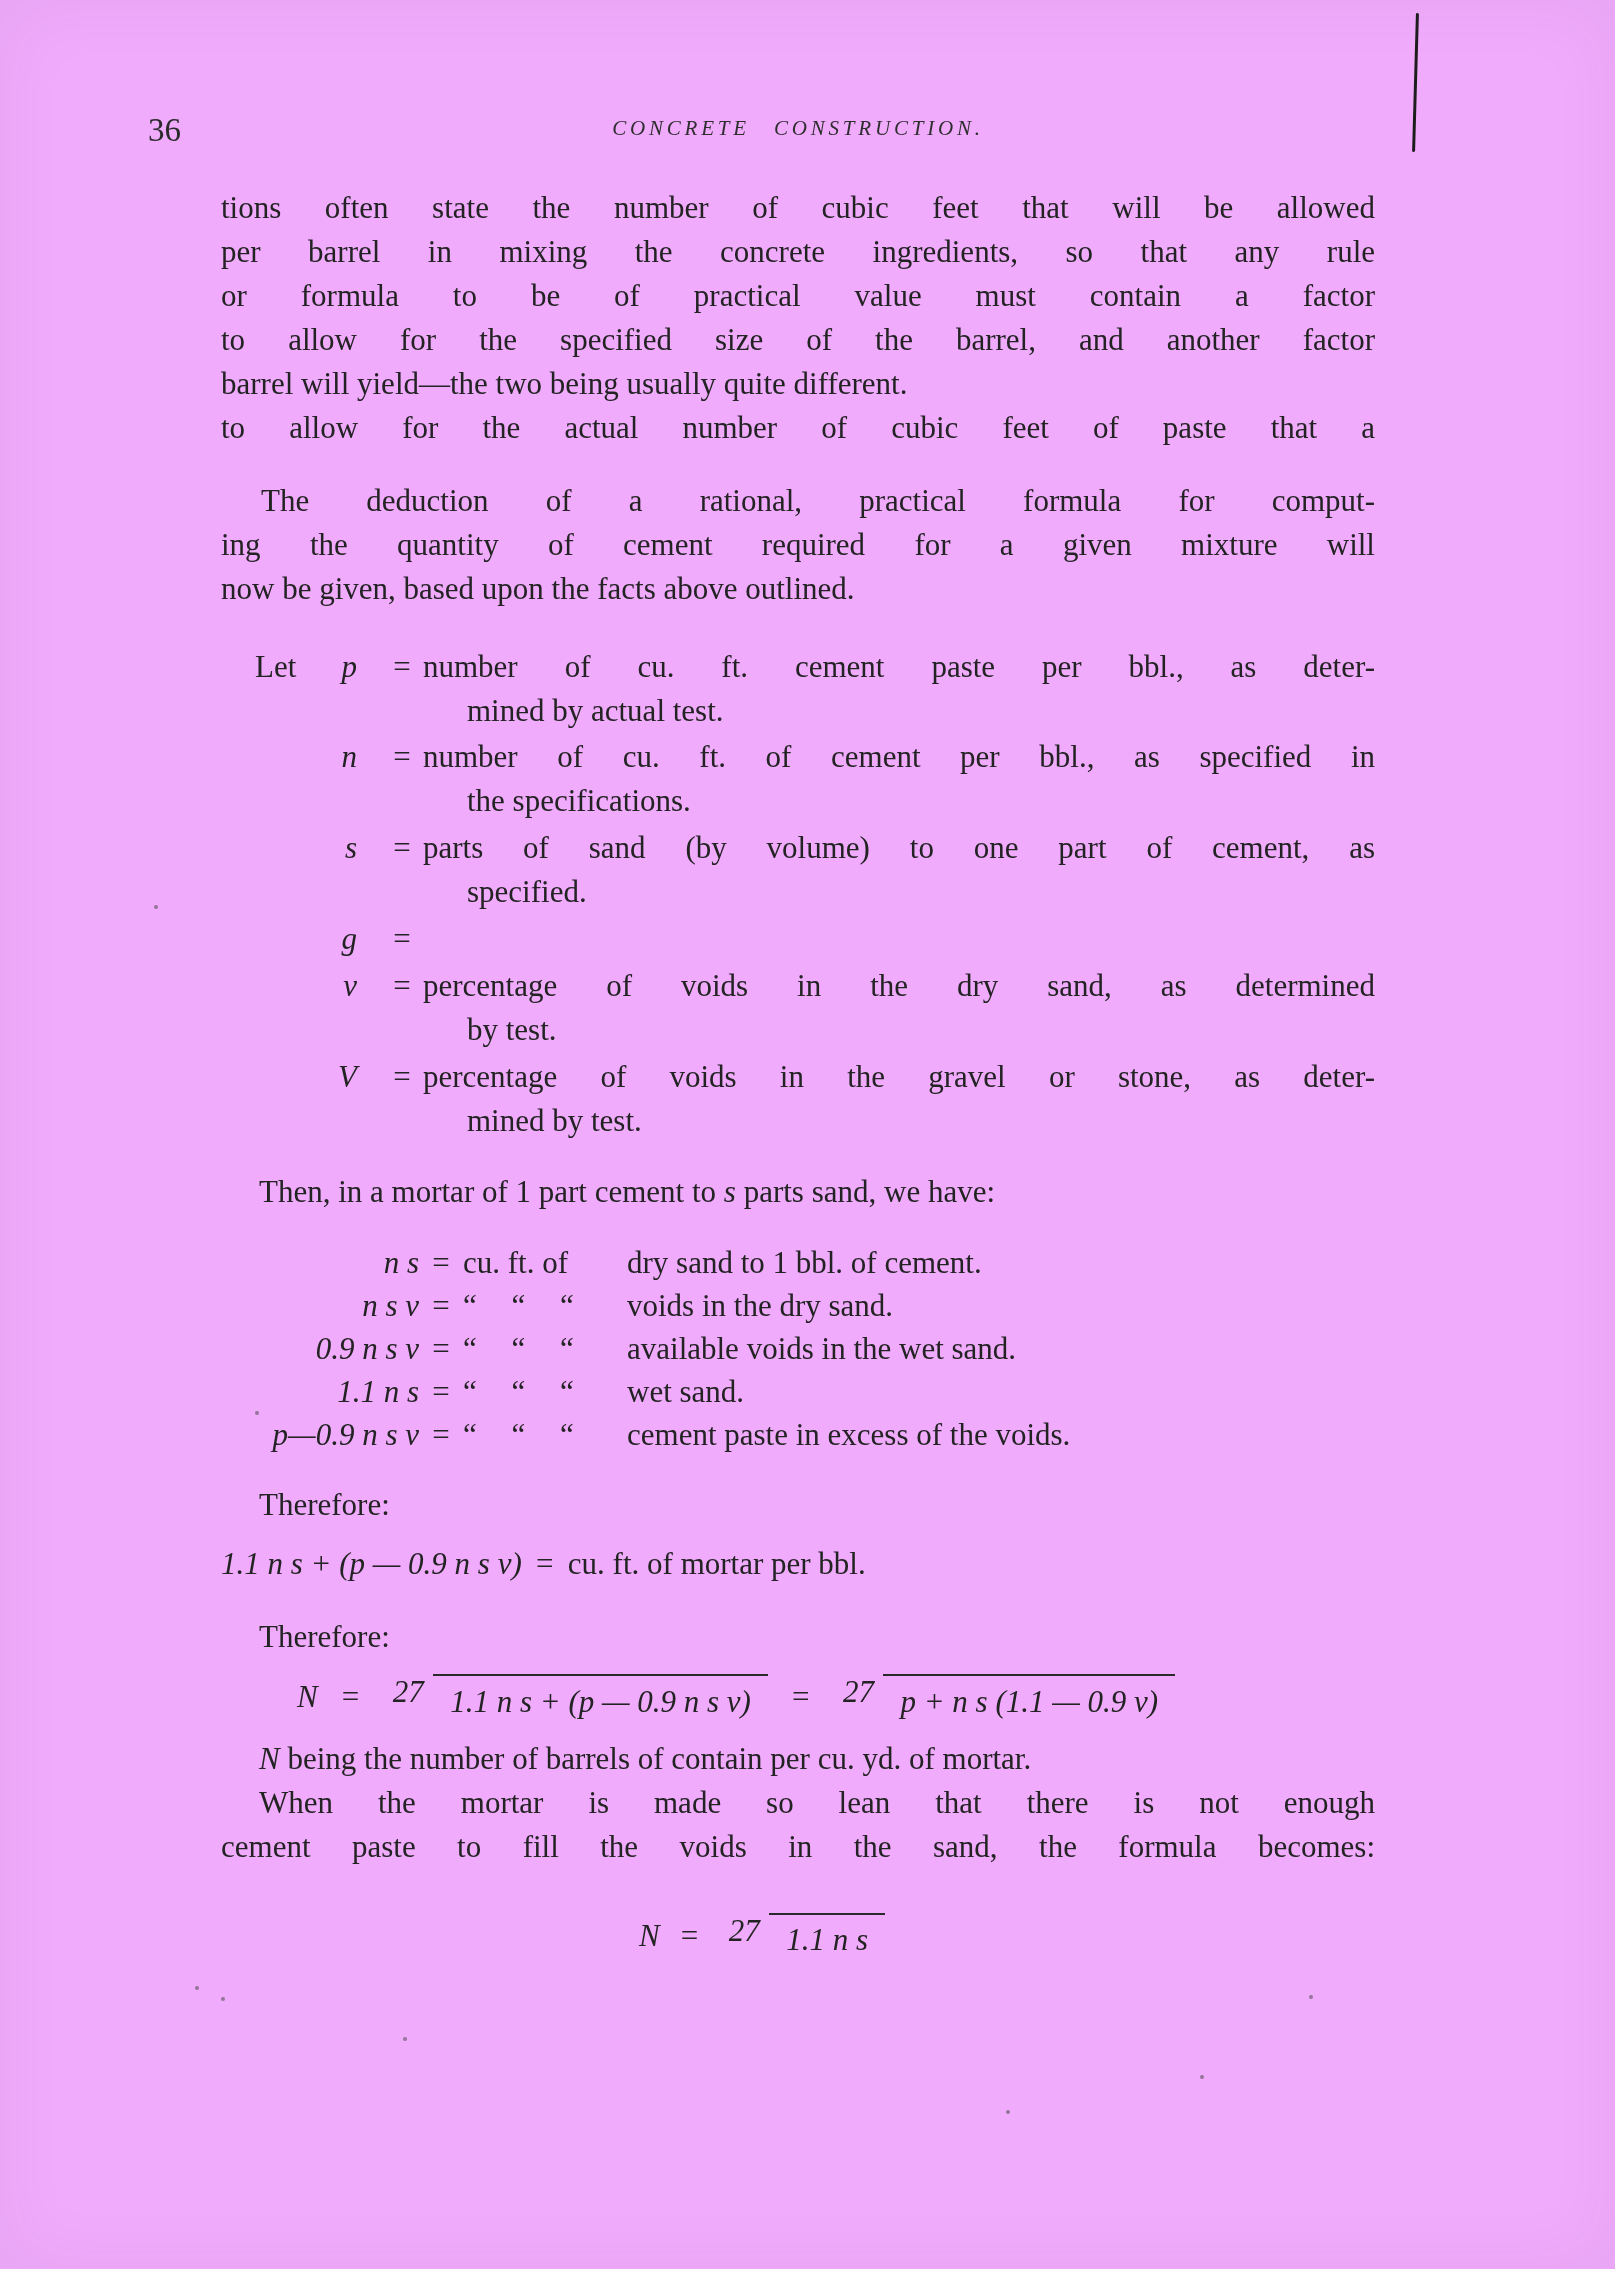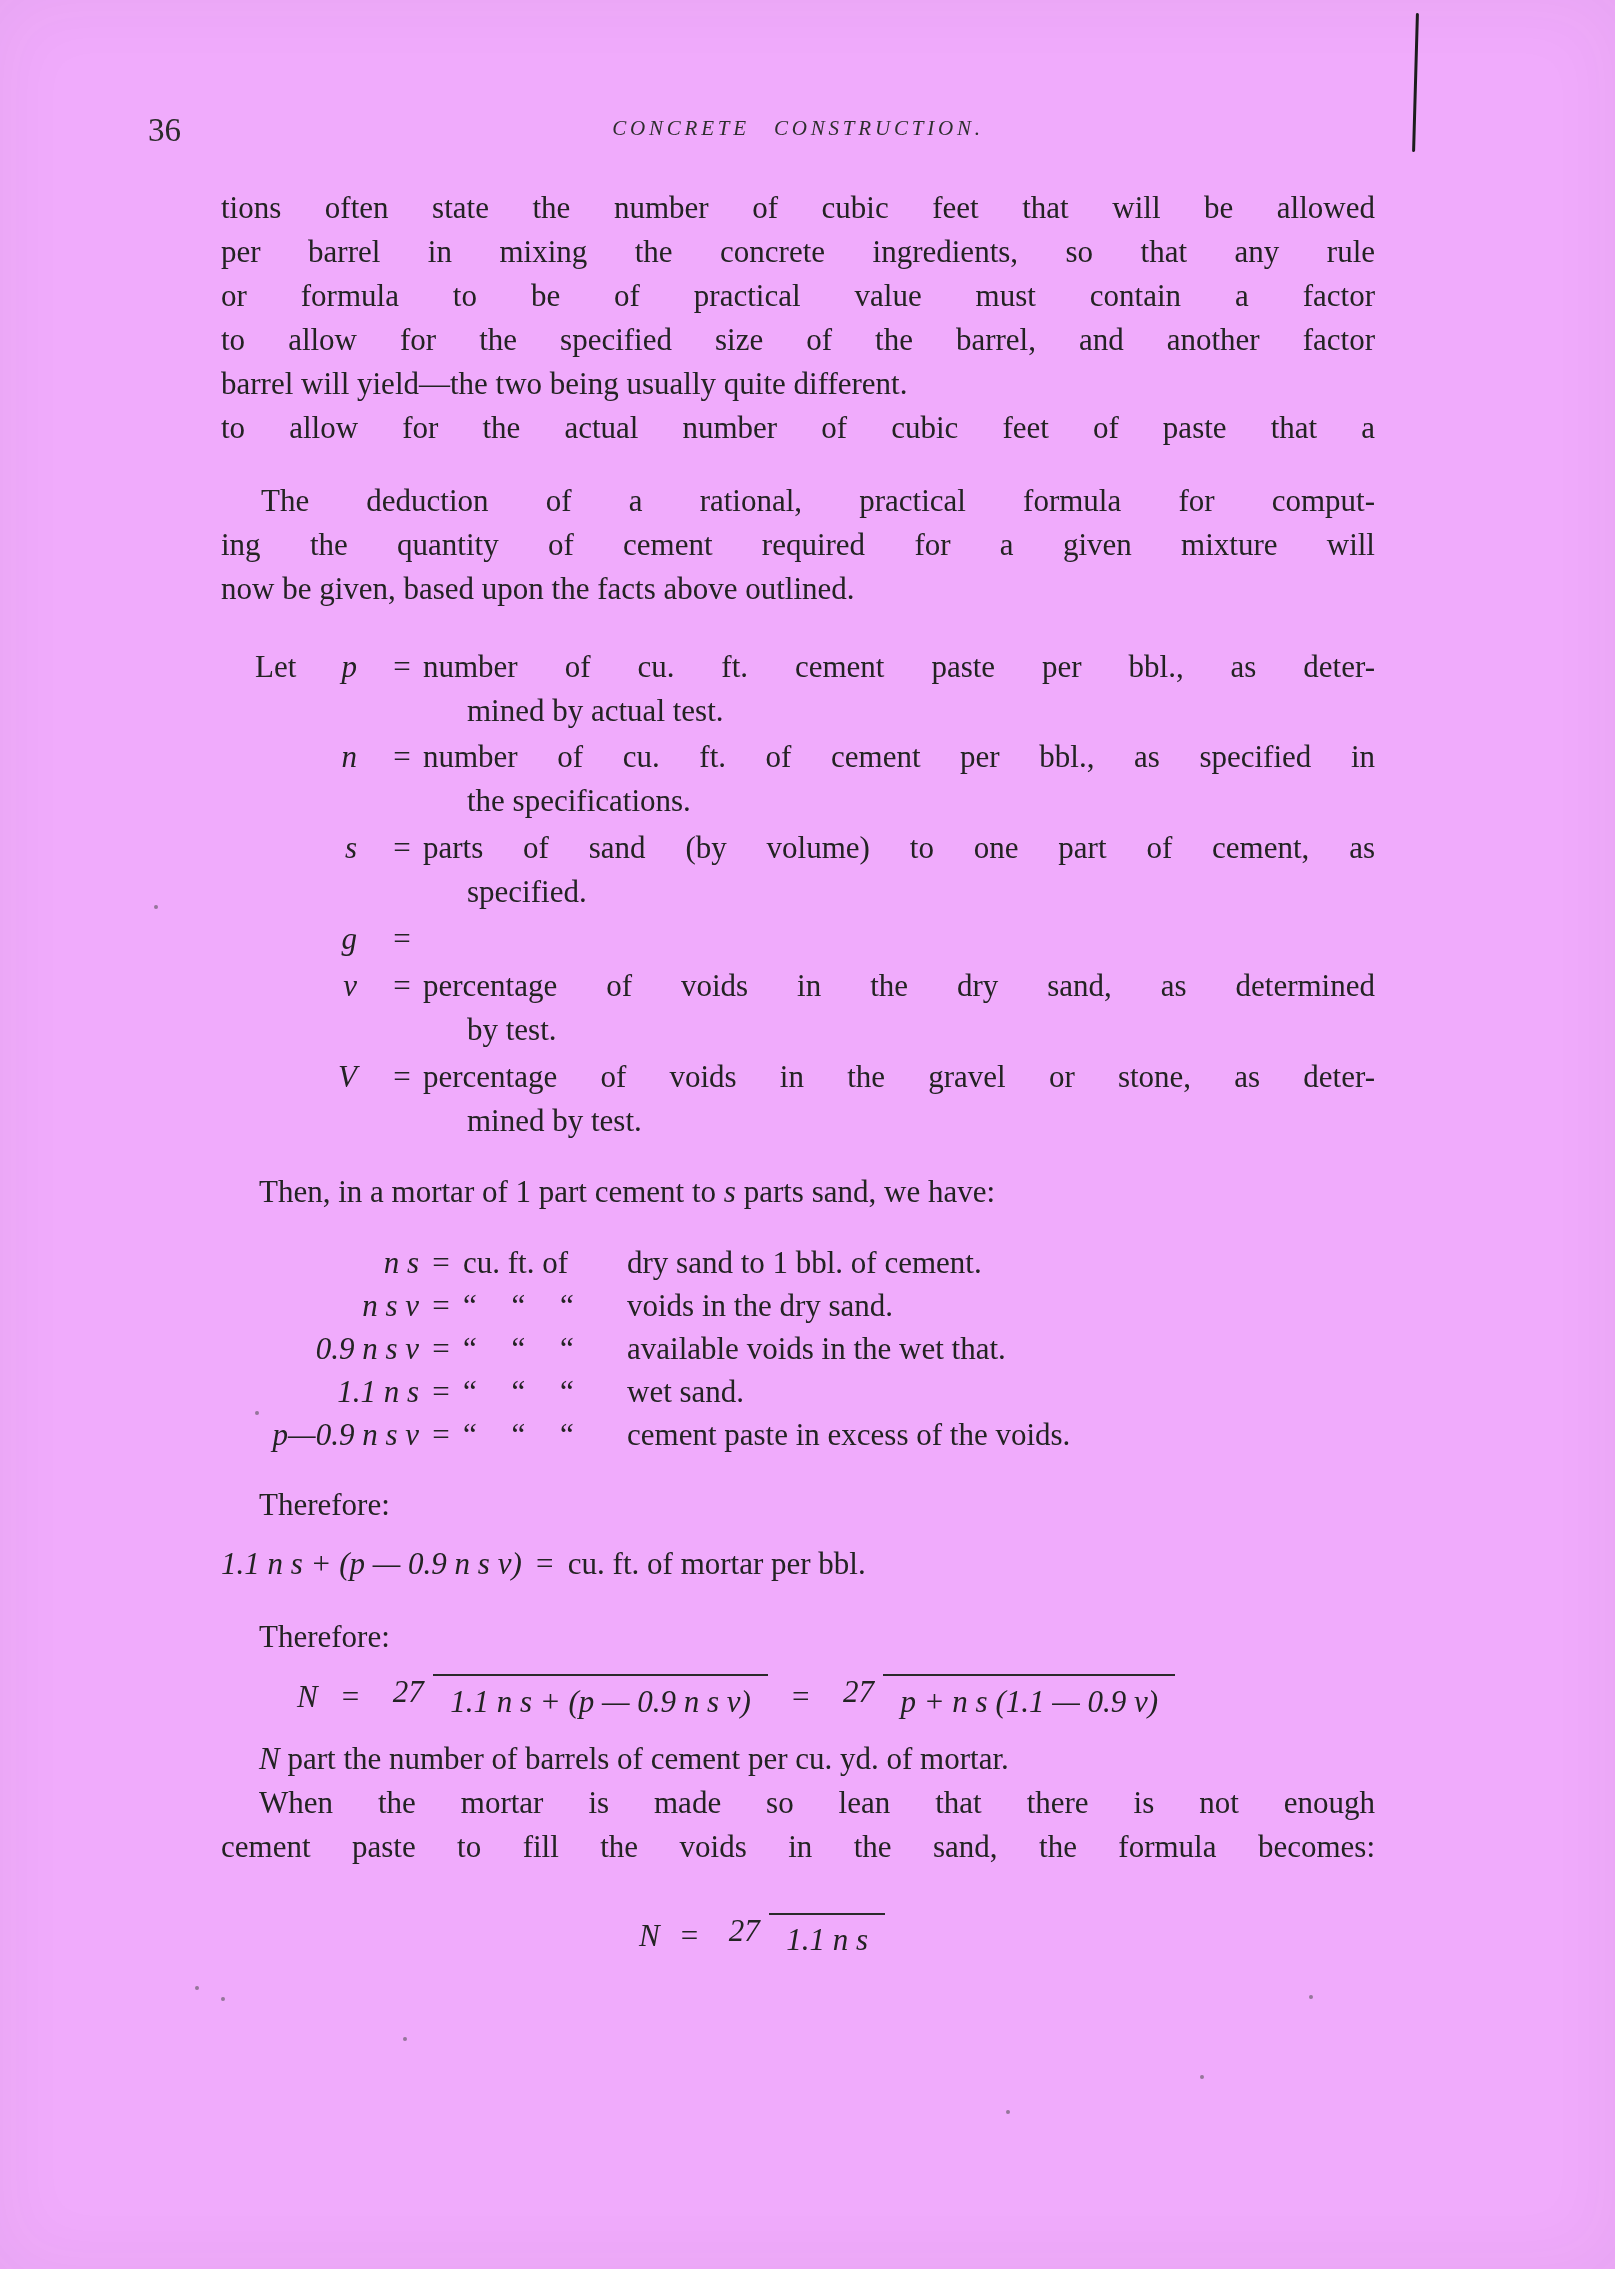--- a/index.html
+++ b/index.html
@@ -216,21 +216,21 @@
         <span class="mrow-lhs">n s v</span>
         <span class="mrow-eq">=</span>
         <span class="mrow-mid mid-ditto">“ “ “</span>
         <span class="mrow-text">voids in the dry sand.</span>
       </div>
 
       <div class="mrow">
         <span class="mrow-lhs">0.9 n s v</span>
         <span class="mrow-eq">=</span>
         <span class="mrow-mid mid-ditto">“ “ “</span>
-        <span class="mrow-text">available voids in the wet that.</span>
+        <span class="mrow-text">available voids in the wet sand.</span>
       </div>
 
       <div class="mrow">
         <span class="mrow-lhs">1.1 n s</span>
         <span class="mrow-eq">=</span>
         <span class="mrow-mid mid-ditto">“ “ “</span>
         <span class="mrow-text">wet sand.</span>
       </div>
 
       <div class="mrow">
@@ -259,21 +259,21 @@
         <span class="frac-num">27</span>
         <span class="frac-den">1.1 n s + (p — 0.9 n s v)</span>
       </span>
       <span class="eq-sym">=</span>
       <span class="frac">
         <span class="frac-num">27</span>
         <span class="frac-den">p + n s (1.1 — 0.9 v)</span>
       </span>
     </div>
 
-    <p class="closing1"><span class="math">N</span><span> part the number of barrels of cement per cu. yd. of mortar.</span></p>
+    <p class="closing1"><span class="math">N</span><span> being the number of barrels of contain per cu. yd. of mortar.</span></p>
 
     <div class="closing-lines">
       <div class="line first-indent">When the mortar is made so lean that there is not enough</div>
       <div class="line">cement paste to fill the voids in the sand, the formula becomes:</div>
     </div>
 
     <div class="final-eq">
       <span class="n-sym">N</span>
       <span class="eq-sym">=</span>
       <span class="frac">

